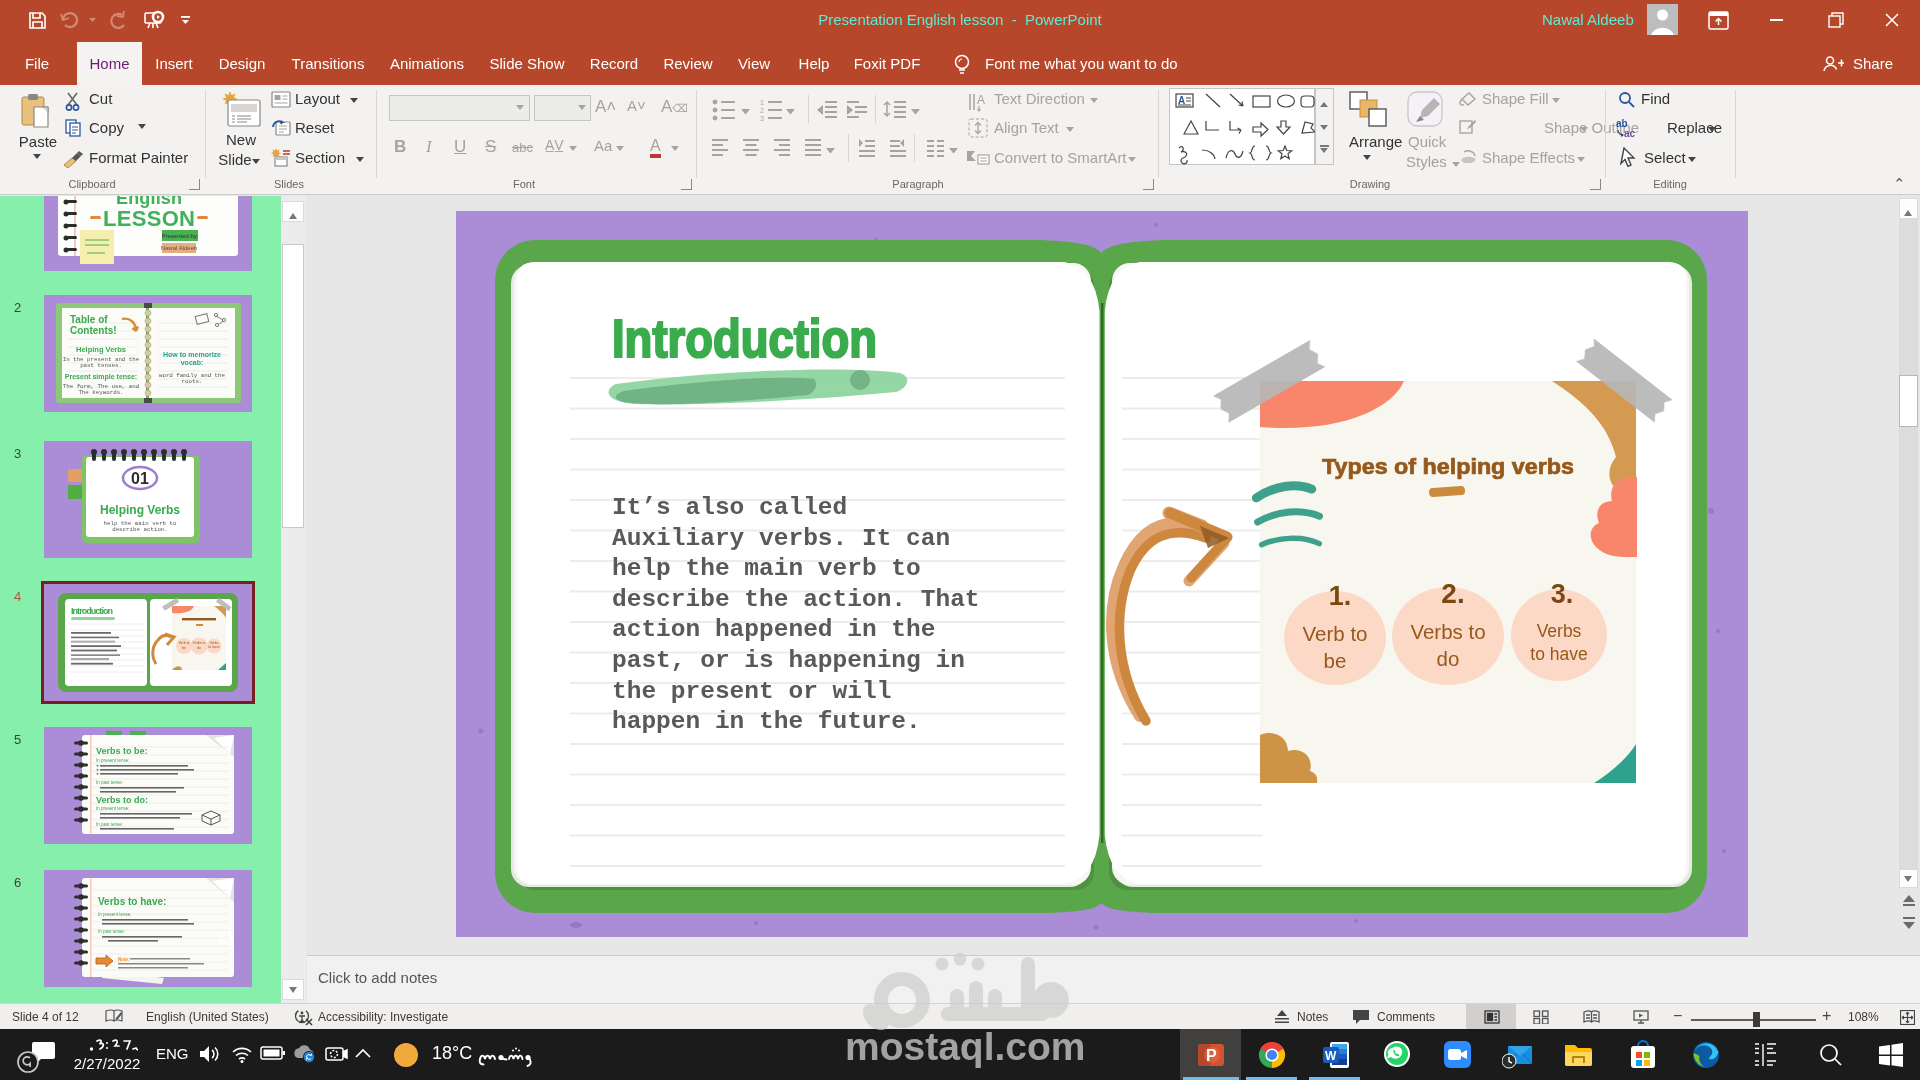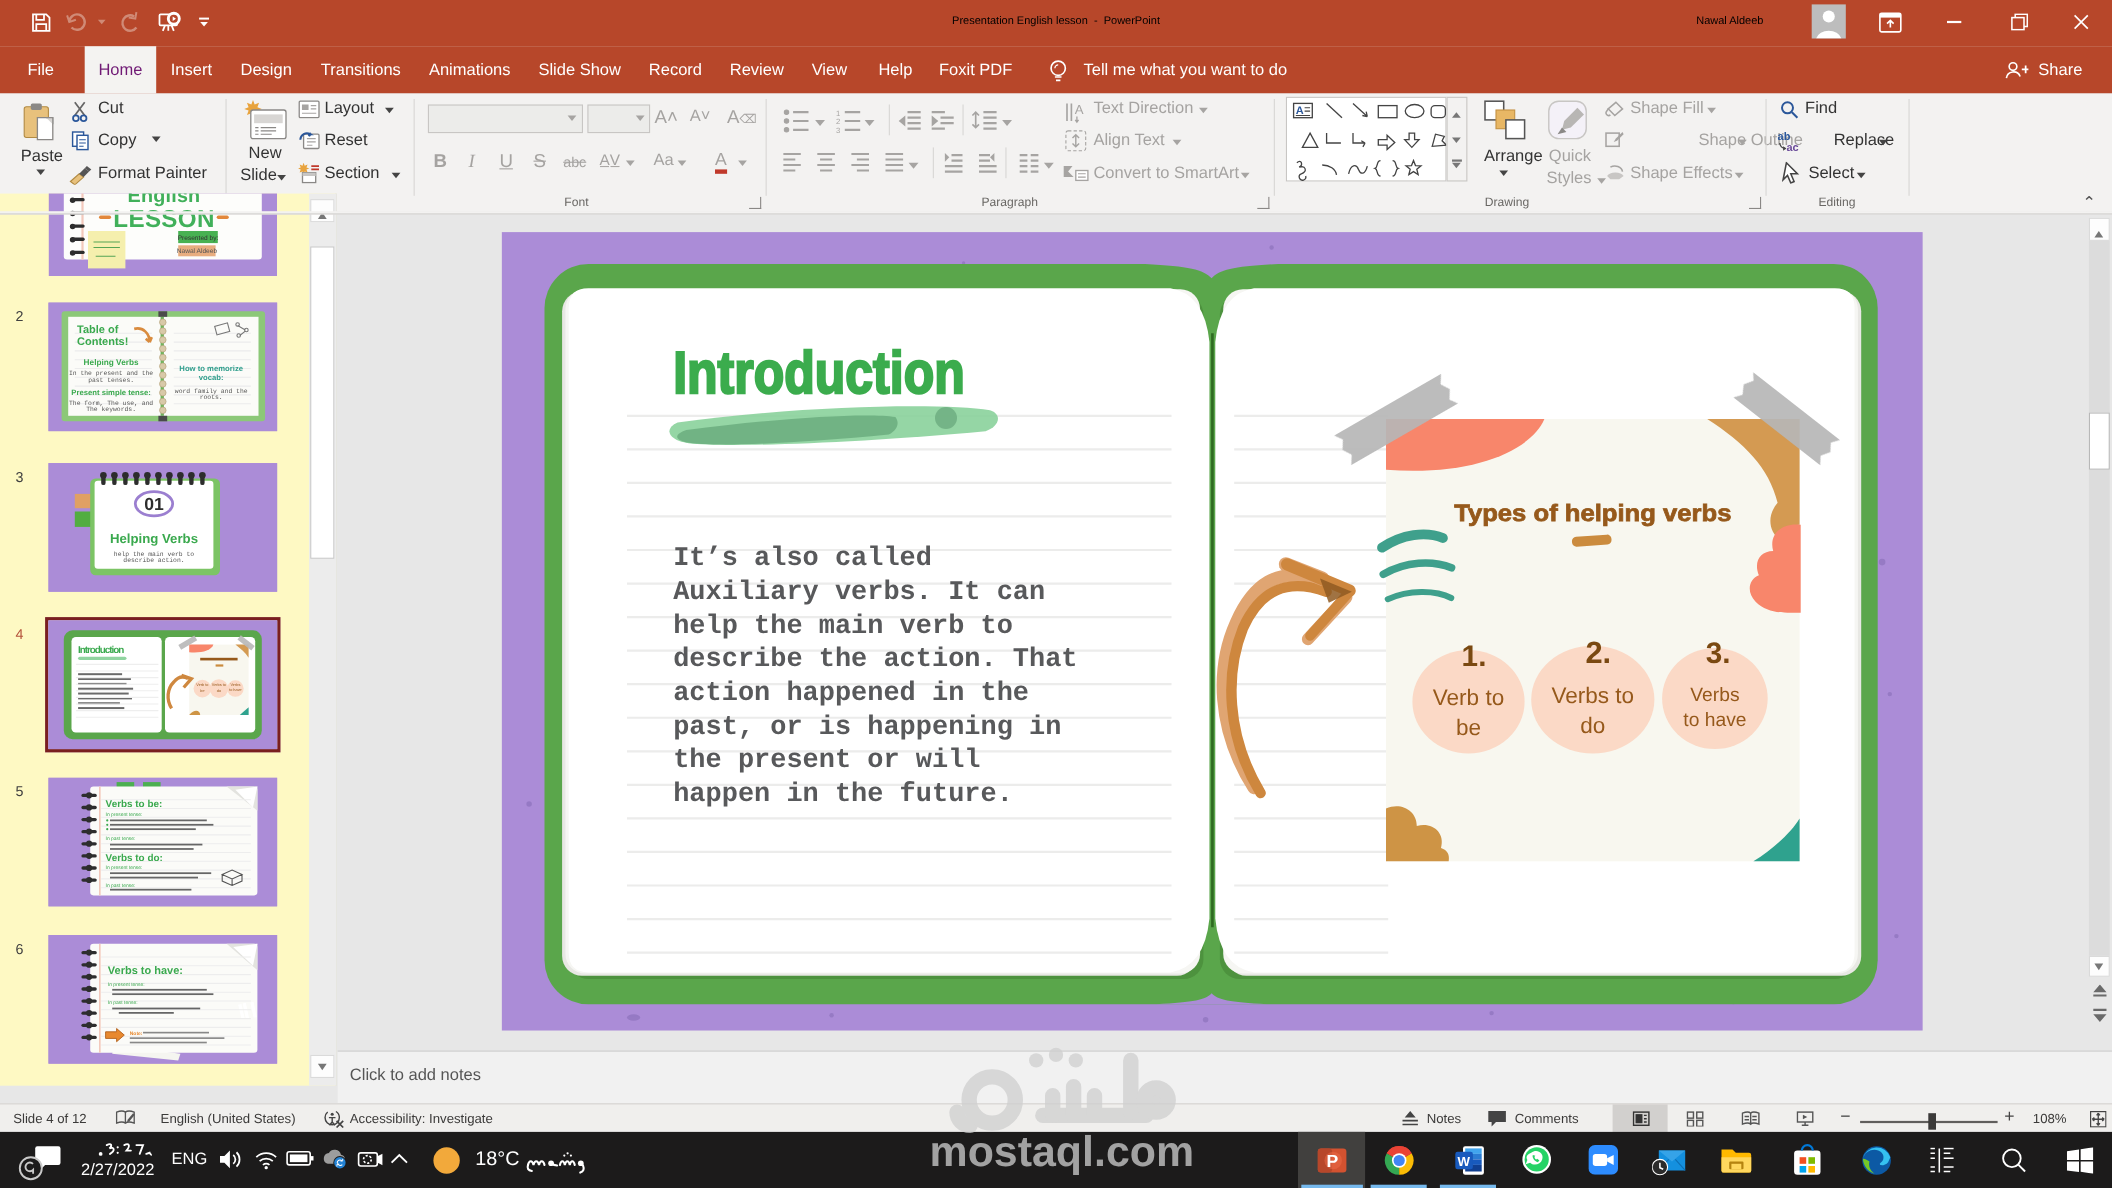--- a/index.html
+++ b/index.html
@@ -3,30 +3,30 @@
 <style>
 *{margin:0;padding:0;box-sizing:border-box}
 html,body{width:1920px;height:1080px;overflow:hidden;background:#e7e7e7;font-family:"Liberation Sans",sans-serif}
 .abs{position:absolute}
 #page{position:relative;width:1920px;height:1080px}
 
 #titlebar{position:absolute;left:0;top:0;width:1920px;height:42px;background:#B7472A}
 #tabrow{position:absolute;left:0;top:42px;width:1920px;height:43px;background:#B7472A}
 .tab{position:absolute;top:0;height:43px;line-height:43px;color:#fff;font-size:15px;text-align:center}
 #hometab{position:absolute;left:77px;top:0;width:65px;height:43px;background:#f4f3f1;color:#701a75;line-height:43px;text-align:center;font-size:15px}
-.wtext{color:#000000;font-size:10px}
+.wtext{color:#5eead4;font-size:15px}
 
 #ribbon{position:absolute;left:0;top:85px;width:1920px;height:107px;background:#f3f2f1}
 .glabel{position:absolute;font-size:11px;color:#696764;transform:translateX(-50%);top:93px}
 .gdiv{position:absolute;top:5px;width:1px;height:88px;background:#d8d6d4}
 .rtext{font-size:15px;color:#333}
 .rgray{font-size:15px;color:#a5a3a1}
 .launch{position:absolute;width:11px;height:11px;border-left:1px solid #8a8886;border-top:1px solid #8a8886;transform:rotate(180deg)}
 
-#leftpanel{position:absolute;left:0;top:176px;width:306px;height:811px;background:#fef9c3;border-right:1px solid #cfcfcf}
+#leftpanel{position:absolute;left:0;top:196px;width:306px;height:811px;background:#86efac;border-right:1px solid #cfcfcf}
 #editor{position:absolute;left:307px;top:192px;width:1613px;height:763px;background:#e7e7e7}
 #notesbar{position:absolute;left:307px;top:955px;width:1613px;height:48px;background:#f1f1f1;border-top:1px solid #c9c9c9}
 #statusbar{position:absolute;left:0;top:1003px;width:1920px;height:26px;background:#f0efed;border-top:1px solid #d4d2d0;font-size:12px;color:#3b3a39}
 #taskbar{position:absolute;left:0;top:1029px;width:1920px;height:51px;background:#1c1b1b}
 .thumbnum{position:absolute;left:14px;font-size:13px;color:#404040}
 .thumb{position:absolute;left:44px;width:208px;height:117px;background:#ab8cd7}
 </style></head>
 <body>
 <div id="page">
 
@@ -92,21 +92,21 @@
  <div class="tab" style="left:733px;width:42px">View</div>
  <div class="tab" style="left:793px;width:42px">Help</div>
  <div class="tab" style="left:853px;width:68px">Foxit PDF</div>
  <svg class="abs" style="left:952px;top:11px" width="20" height="24">
         <g fill="none" stroke="#fff" stroke-width="1.5">
           <circle cx="10" cy="9" r="6.5"></circle>
           <path d="M7 17 h6 M8 20 h4"></path>
           <path d="M10 6 a3 3 0 0 0 -3 3" stroke-width="1.2"></path>
         </g>
       </svg>
- <div class="tab" style="left:985px;width:200px;text-align:left">Tell me what you want to do</div>
+ <div class="tab" style="left:985px;width:200px;text-align:left">Font me what you want to do</div>
  <svg class="abs" style="left:1822px;top:13px" width="22" height="18">
         <g fill="none" stroke="#fff" stroke-width="1.5">
           <circle cx="8" cy="5.5" r="3.5"></circle>
           <path d="M2 16 a6.5 6.5 0 0 1 12.5 -1.5"></path>
           <path d="M16 8 h7 M19.5 4.5 v7" stroke-width="1.6"></path>
         </g>
       </svg>
  <div class="tab" style="left:1850px;width:46px;text-align:center">Share</div>
 </div>
 

